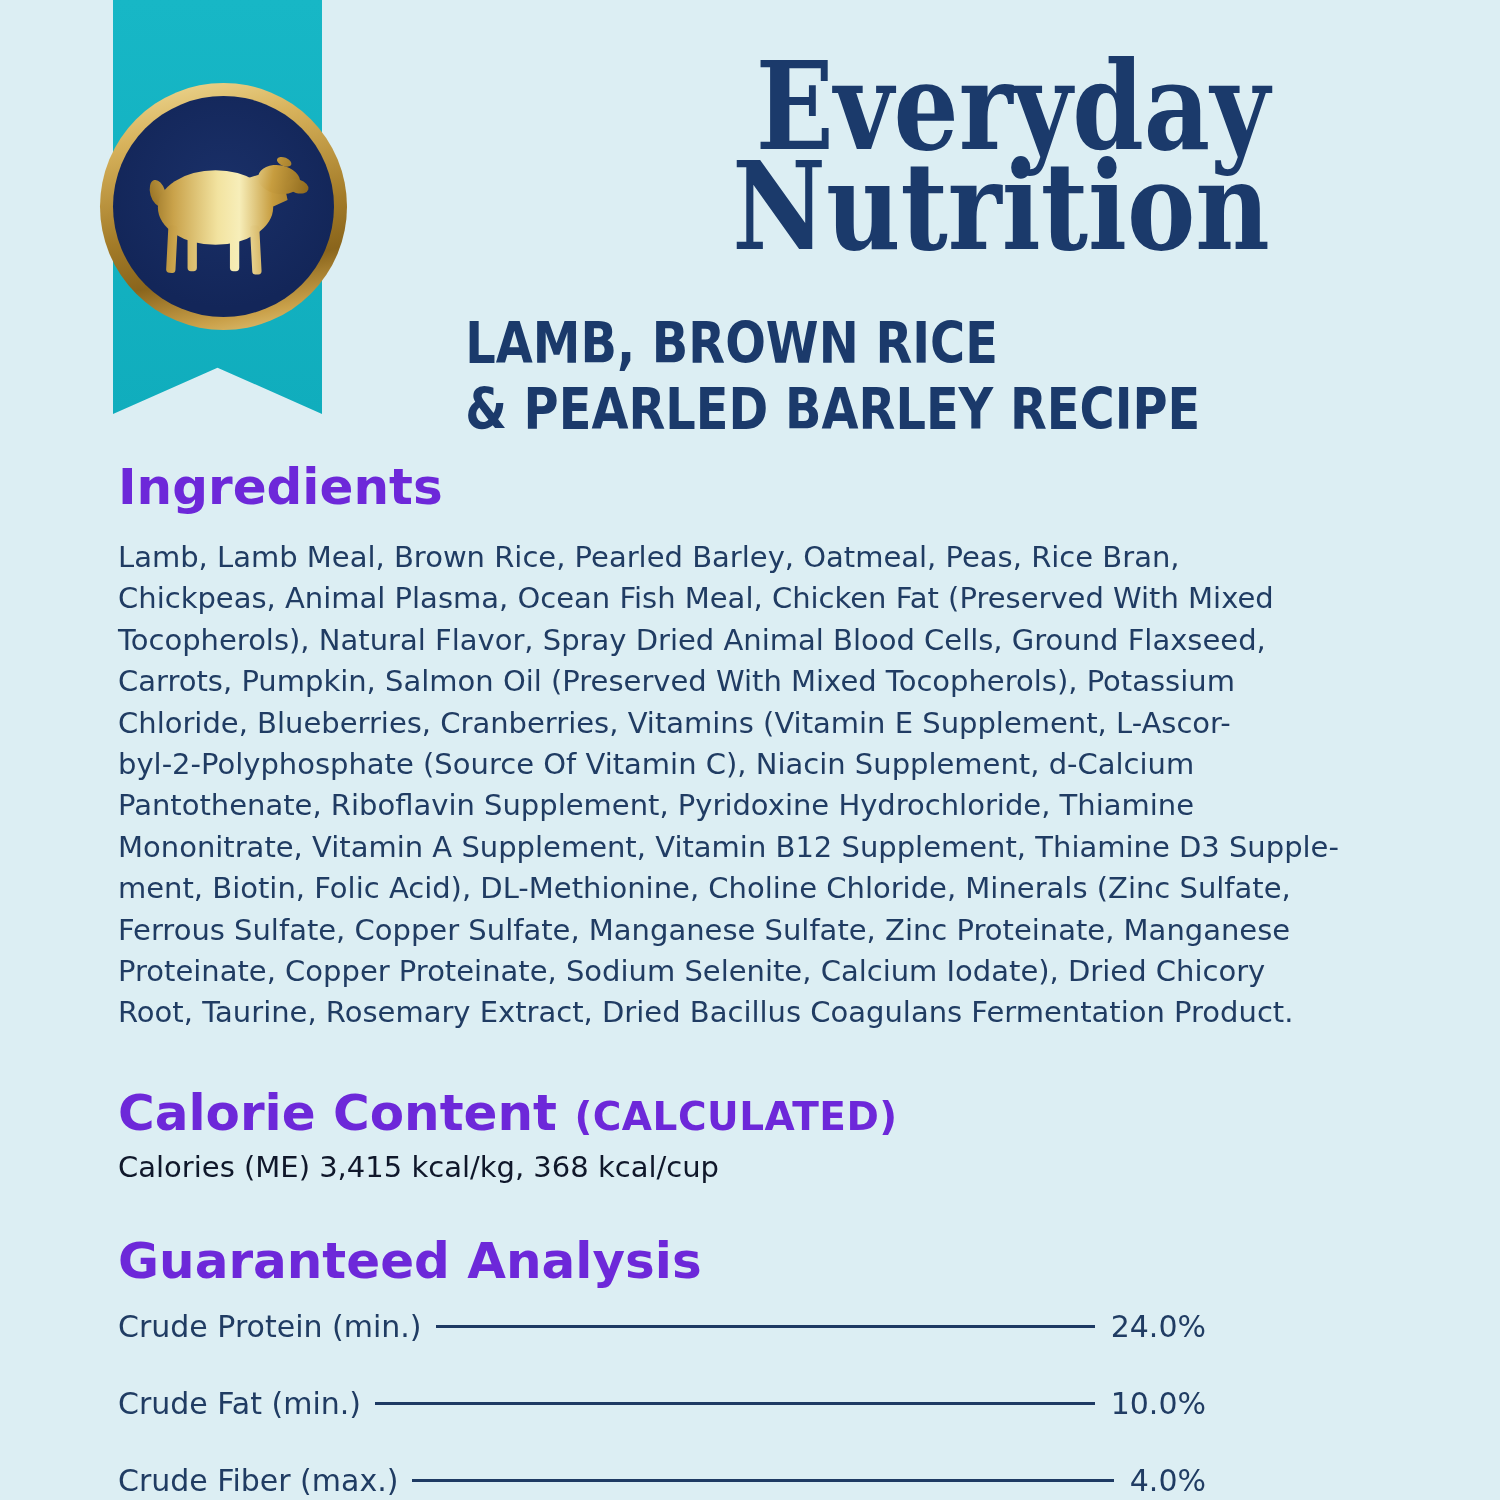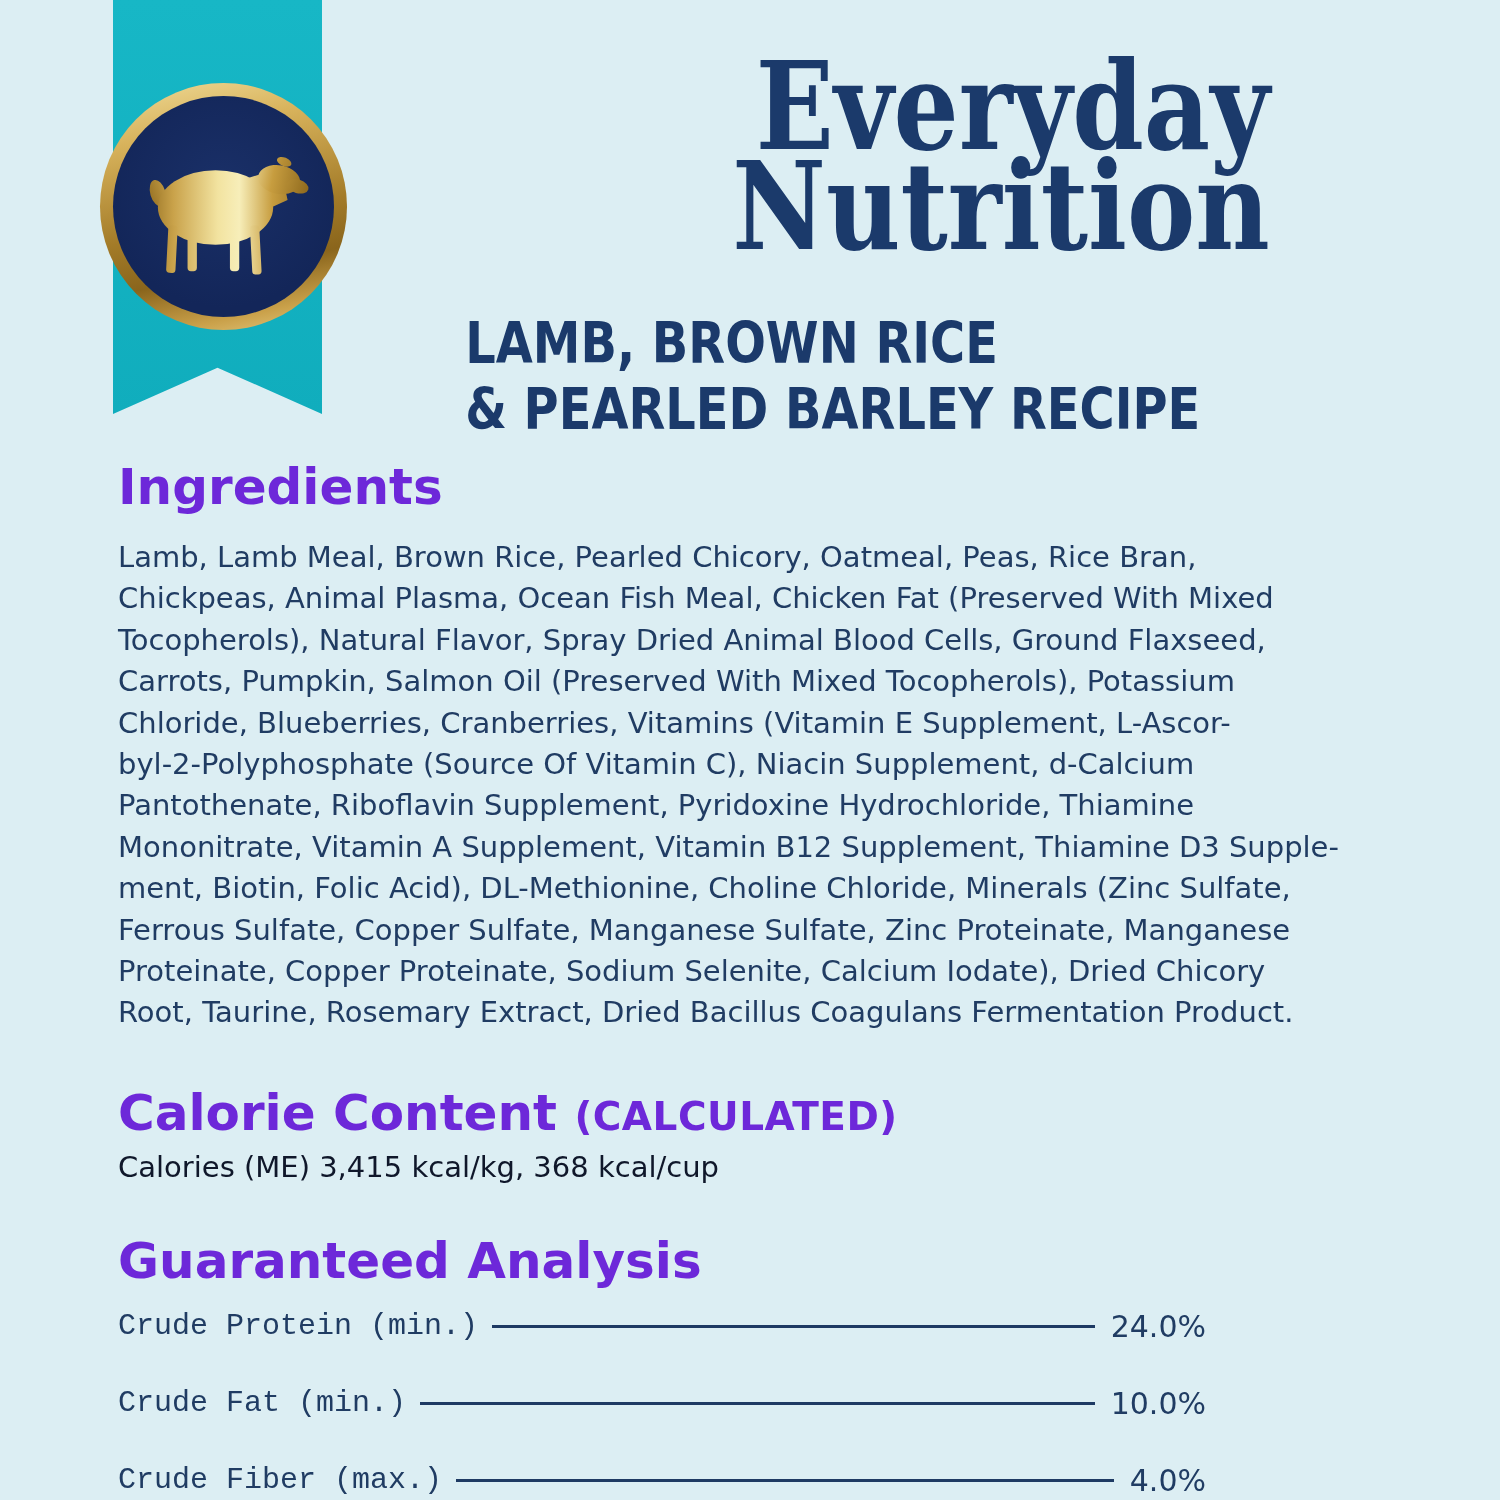--- a/index.html
+++ b/index.html
@@ -57,21 +57,21 @@
   }
   .cal-heading{left:118px;top:1084px;}
   .cal-body{left:118px;top:1150px;font-size:29px;color:#0f172a;}
   .ga-heading{left:118px;top:1232px;}
 
   .ga-rows{left:118px;top:1303px;width:1088px;}
   .ga-row{
     display:flex;align-items:center;height:46px;margin-bottom:31px;
     font-size:30px;color:#203c63;
   }
-  .ga-label{white-space:nowrap;font-family:Liberation Mono, monospace;}
+  .ga-label{white-space:nowrap;}
   .ga-line{
     flex:1;height:0;border-top:3px solid #1e3a63;
     margin:0 16px 0 14px;
   }
   .ga-value{white-space:nowrap;text-align:right;}
 </style>
 </head>
 <body>
 
 <div class="abs ribbon"></div>
@@ -117,21 +117,21 @@
   <div class="title-line">Nutrition</div>
 </div>
 
 <div class="abs subtitle-block">
   <div class="subtitle-line">LAMB, BROWN RICE</div>
   <div class="subtitle-line">&amp; PEARLED BARLEY RECIPE</div>
 </div>
 
 <div class="abs h2 ing-heading">Ingredients</div>
 <div class="abs ing-body">
-  <div>Lamb, Lamb Meal, Brown Rice, Pearled Chicory, Oatmeal, Peas, Rice Bran,</div>
+  <div>Lamb, Lamb Meal, Brown Rice, Pearled Barley, Oatmeal, Peas, Rice Bran,</div>
   <div>Chickpeas, Animal Plasma, Ocean Fish Meal, Chicken Fat (Preserved With Mixed</div>
   <div>Tocopherols), Natural Flavor, Spray Dried Animal Blood Cells, Ground Flaxseed,</div>
   <div>Carrots, Pumpkin, Salmon Oil (Preserved With Mixed Tocopherols), Potassium</div>
   <div>Chloride, Blueberries, Cranberries, Vitamins (Vitamin E Supplement, L-Ascor-</div>
   <div>byl-2-Polyphosphate (Source Of Vitamin C), Niacin Supplement, d-Calcium</div>
   <div>Pantothenate, Riboflavin Supplement, Pyridoxine Hydrochloride, Thiamine</div>
   <div>Mononitrate, Vitamin A Supplement, Vitamin B12 Supplement, Thiamine D3 Supple-</div>
   <div>ment, Biotin, Folic Acid), DL-Methionine, Choline Chloride, Minerals (Zinc Sulfate,</div>
   <div>Ferrous Sulfate, Copper Sulfate, Manganese Sulfate, Zinc Proteinate, Manganese</div>
   <div>Proteinate, Copper Proteinate, Sodium Selenite, Calcium Iodate), Dried Chicory</div>

